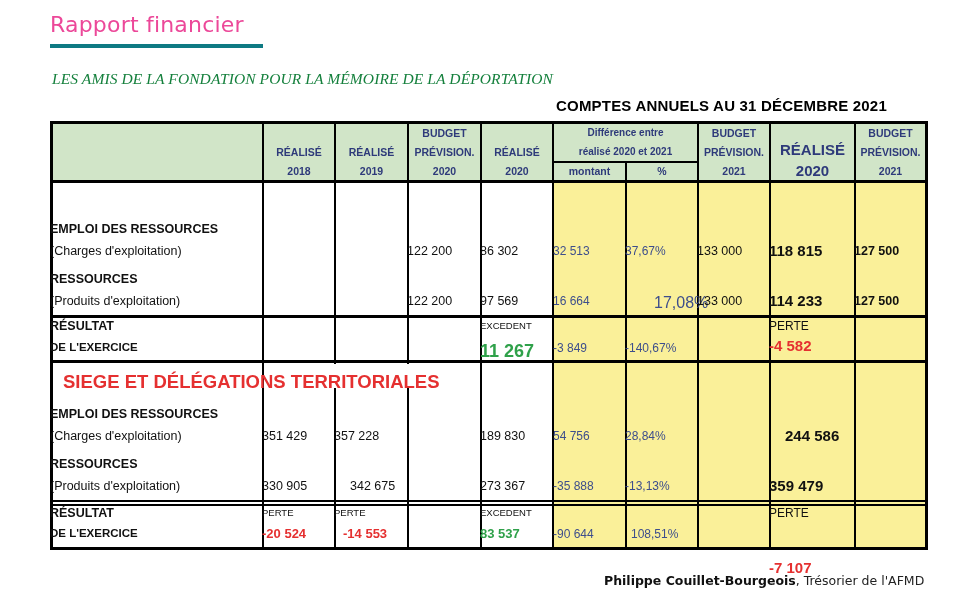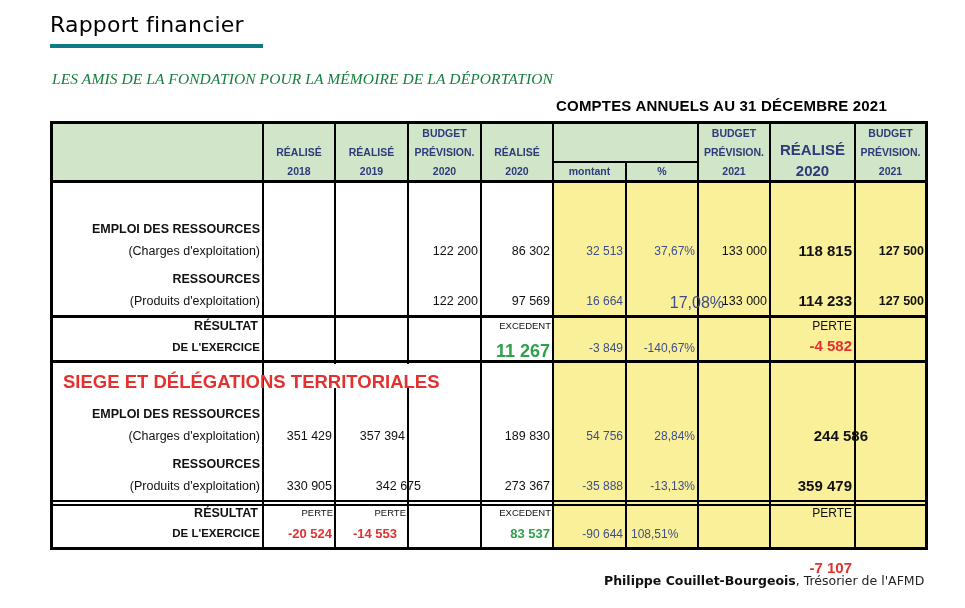--- a/index.html
+++ b/index.html
@@ -1,31 +1,31 @@
 <!DOCTYPE html>
 <html><head>
 <meta charset="utf-8">
 <style>
   html, body { margin:0; padding:0; background:#ffffff; }
   body { width:965px; height:608px; position:relative; overflow:hidden; font-family:"Liberation Sans", sans-serif; }
-  .title { position:absolute; left:50px; top:12px; font-family:"DejaVu Sans", sans-serif; font-size:22px; color:#000000; font-weight:normal; letter-spacing:0.2px; }
+  .title { position:absolute; left:50px; top:12px; font-family:"DejaVu Sans", sans-serif; font-size:22px; color:#ec4899; font-weight:normal; letter-spacing:0.2px; }
   .title-underline { position:absolute; left:50px; top:44px; width:213px; height:4px; background:#0e7a83; }
   .subtitle { position:absolute; left:52px; top:70px; font-family:"Liberation Serif", serif; font-style:italic; font-size:15.5px; color:#15803d; letter-spacing:0.1px; }
   .comptes { position:absolute; left:556px; top:97px; font-size:15px; font-weight:bold; color:#000; letter-spacing:0.2px; }
 
   .tbl { position:absolute; left:50px; top:121px; width:878px; height:429px; }
   .cell { position:absolute; box-sizing:border-box; }
   .hdr { background:#d1e5c8; }
   .yel { background:#faf099; }
   .vline { position:absolute; background:#000; width:2px; }
   .hline { position:absolute; background:#000; height:2px; }
   .th { position:absolute; text-align:center; color:#2e3a7a; font-weight:bold; font-size:10.5px; line-height:19px; }
   .th-big { font-size:15px; }
   .txt { position:absolute; white-space:nowrap; font-size:12.5px; color:#111; }
-  .r { text-align:right; }
+  .r { text-align:left; }
   .b { font-weight:bold; }
   .blue { color:#3d4e8c; }
   .red { color:#e53030; }
   .green { color:#2fa14a; }
   .sec-blue { color:#2e3a7a; font-size:18.5px; font-weight:bold; }
   .sec-red { color:#e53030; font-size:18.5px; font-weight:bold; }
   .small { font-size:9.5px; }
   .footer { position:absolute; left:604px; top:573px; font-family:"DejaVu Sans", sans-serif; font-size:12.5px; color:#222; }
 </style>
 </head>
@@ -76,20 +76,24 @@
   </div>
   <div class="th" style="left:359px;top:3px;width:71px;">
     <div>BUDGET</div>
     <div>PRÉVISION.</div>
     <div>2020</div>
   </div>
   <div class="th" style="left:432px;top:22px;width:70px;">
     <div>RÉALISÉ</div>
     <div>2020</div>
   </div>
+  <div class="th" style="left:504px;top:2px;width:143px;font-size:10px;">
+    <div>Différence entre</div>
+    <div>réalisé 2020 et 2021</div>
+  </div>
   <div class="th" style="left:504px;top:41px;width:71px;">montant</div>
   <div class="th" style="left:577px;top:41px;width:70px;">%</div>
   <div class="th" style="left:649px;top:3px;width:70px;">
     <div>BUDGET</div>
     <div>PRÉVISION.</div>
     <div>2021</div>
   </div>
   <div class="th th-big" style="left:721px;top:18px;width:83px;line-height:21px;">
     <div>RÉALISÉ</div>
     <div>2020</div>
@@ -132,39 +136,39 @@
 
   <div class="txt" style="left:3px;top:243px;width:209px;height:40px;background:#fff;"></div>
   <div class="txt" style="left:214px;top:243px;width:216px;height:24px;background:#fff;"></div>
   <div class="txt sec-red" style="left:13px;top:250px;">SIEGE ET DÉLÉGATIONS TERRITORIALES</div>
   <div class="txt b r" style="left:0;top:286px;width:210px;">EMPLOI DES RESSOURCES</div>
   <div class="txt r" style="left:0;top:308px;width:210px;">(Charges d'exploitation)</div>
   <div class="txt b r" style="left:0;top:336px;width:210px;">RESSOURCES</div>
   <div class="txt r" style="left:0;top:358px;width:210px;">(Produits d'exploitation)</div>
 
   <div class="txt r" style="left:212px;top:308px;width:70px;">351 429</div>
-  <div class="txt r" style="left:284px;top:308px;width:71px;">357 394</div>
+  <div class="txt r" style="left:284px;top:308px;width:71px;">357 228</div>
   <div class="txt r" style="left:430px;top:308px;width:70px;">189 830</div>
   <div class="txt r blue" style="left:503px;top:308px;width:70px;font-size:12px;">54 756</div>
   <div class="txt r blue" style="left:575px;top:308px;width:70px;font-size:12px;">28,84%</div>
   <div class="txt r b" style="left:719px;top:306px;width:83px;font-size:15px;padding-left:16px;">244 586</div>
 
   <div class="txt r" style="left:212px;top:358px;width:70px;">330 905</div>
   <div class="txt r" style="left:284px;top:358px;width:71px;margin-left:16px;">342 675</div>
   <div class="txt r" style="left:430px;top:358px;width:70px;">273 367</div>
   <div class="txt r blue" style="left:503px;top:358px;width:70px;font-size:12px;">-35 888</div>
   <div class="txt r blue" style="left:575px;top:358px;width:70px;font-size:12px;">-13,13%</div>
   <div class="txt r b" style="left:719px;top:356px;width:83px;font-size:15px;">359 479</div>
 
   <div class="txt b r" style="left:0;top:385px;width:208px;">RÉSULTAT</div>
   <div class="txt b r" style="left:0;top:406px;width:210px;font-size:11.5px;">DE L'EXERCICE</div>
   <div class="txt r small" style="left:212px;top:386px;width:71px;">PERTE</div>
   <div class="txt r b red" style="left:212px;top:405px;width:70px;font-size:13px;">-20 524</div>
   <div class="txt r small" style="left:284px;top:386px;width:72px;">PERTE</div>
-  <div class="txt r b red" style="left:276px;top:405px;width:71px;font-size:13px;">-14 553</div>
+  <div class="txt r b red" style="left:293px;top:405px;width:71px;font-size:13px;">-14 553</div>
   <div class="txt r small" style="left:430px;top:386px;width:71px;">EXCEDENT</div>
   <div class="txt r b green" style="left:430px;top:405px;width:70px;font-size:13px;">83 537</div>
   <div class="txt r blue" style="left:503px;top:406px;width:70px;font-size:12px;">-90 644</div>
   <div class="txt blue" style="left:581px;top:406px;width:64px;font-size:12px;">108,51%</div>
   <div class="txt r" style="left:719px;top:385px;width:83px;font-size:12px;">PERTE</div>
   <div class="txt r b red" style="left:719px;top:402px;width:83px;font-size:15px;margin-top:36px;">-7 107</div>
 </div>
 
 <div class="footer">
   <span style="font-weight:bold;color:#111;">Philippe Couillet-Bourgeois</span><span>, Trésorier de l'AFMD</span>

